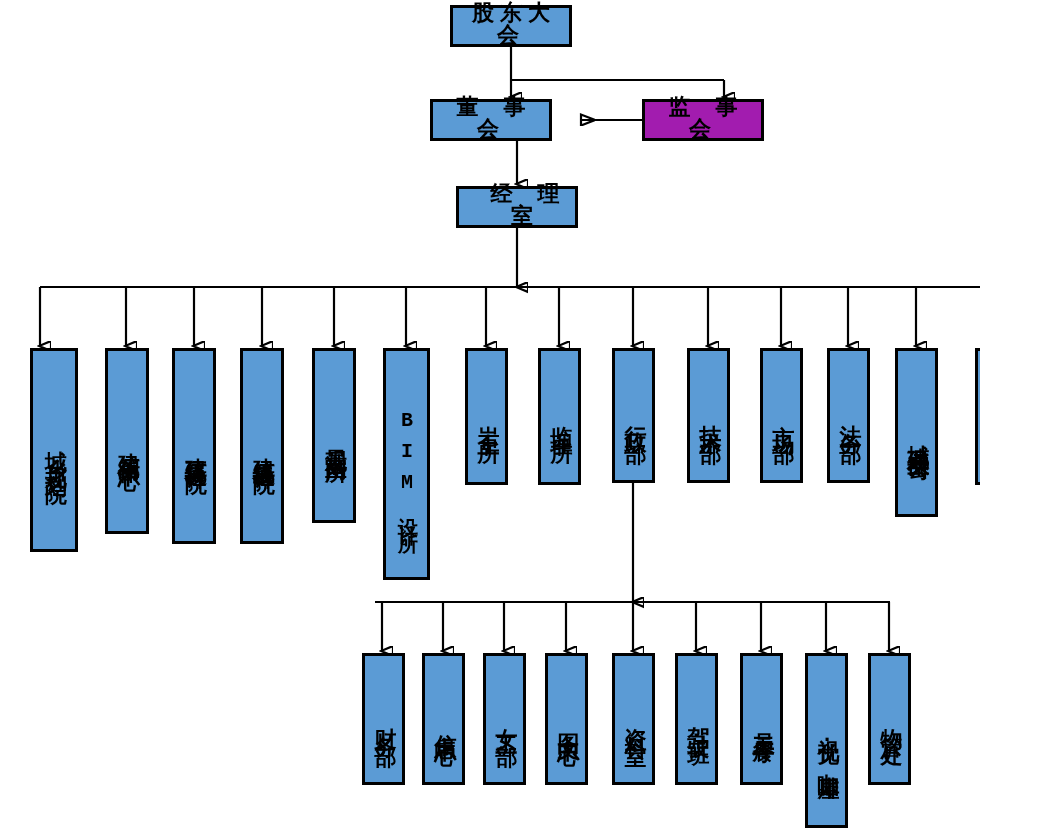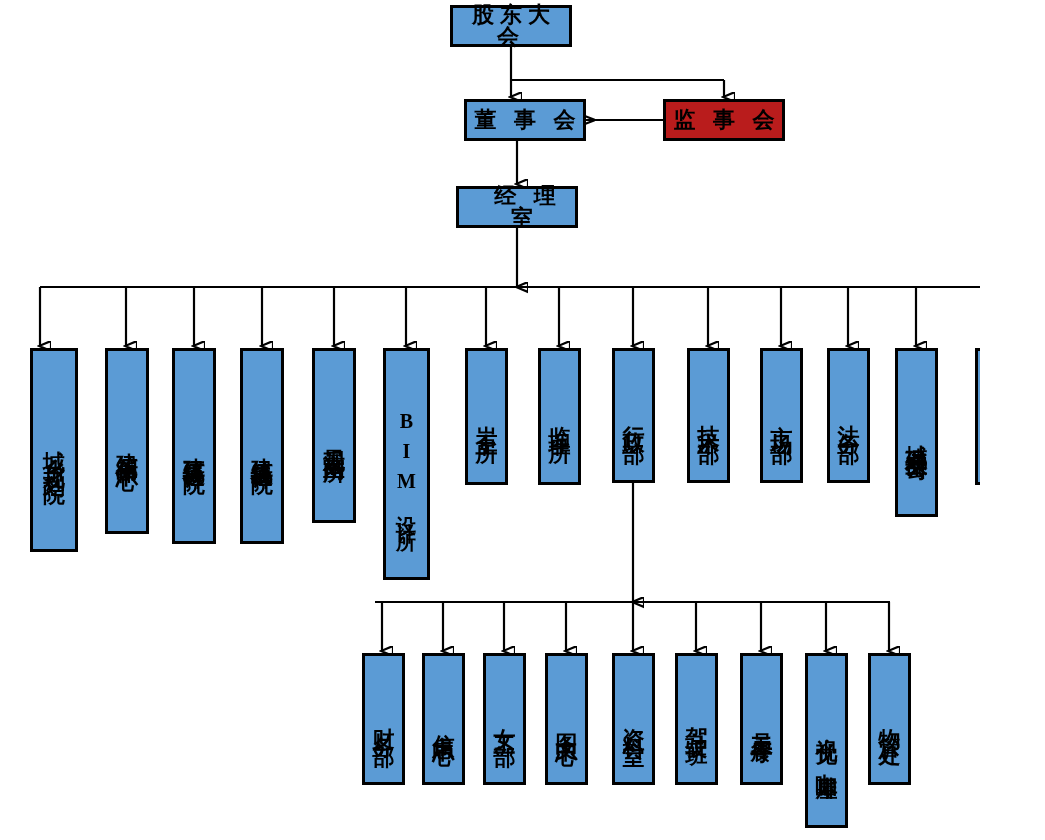--- a/index.html
+++ b/index.html
@@ -5,21 +5,21 @@
   html, body {
     margin: 0;
     padding: 0;
     background: #ffffff;
   }
   #chart-root {
     position: relative;
     width: 980px;
     height: 840px;
     background: #ffffff;
-    font-family: Liberation Serif, serif;
+    font-family: Liberation Mono, monospace;
     overflow: hidden;
   }
   .node {
     position: absolute;
     box-sizing: border-box;
     background: #5B9BD5;
     border: 3px solid #000000;
     color: #000000;
     display: flex;
     align-items: center;
@@ -119,22 +119,22 @@
     <line x1="566" y1="602" x2="566" y2="651" marker-end="url(#arrowDown)" stroke="#000000"></line>
     <line x1="633" y1="602" x2="633" y2="651" marker-end="url(#arrowDown)" stroke="#000000"></line>
     <line x1="696" y1="602" x2="696" y2="651" marker-end="url(#arrowDown)" stroke="#000000"></line>
     <line x1="761" y1="602" x2="761" y2="651" marker-end="url(#arrowDown)" stroke="#000000"></line>
     <line x1="826" y1="602" x2="826" y2="651" marker-end="url(#arrowDown)" stroke="#000000"></line>
     <line x1="889" y1="602" x2="889" y2="651" marker-end="url(#arrowDown)" stroke="#000000"></line>
   </svg>
 
   <div class="node h" style="left: 450px; top: 5px; width: 122px; height: 42px; background: rgb(91, 155, 213); border-color: rgb(0, 0, 0);">股东大会</div>
 
-  <div class="node h" style="left: 464px; top: 99px; width: 122px; height: 42px; background: rgb(91, 155, 213); border-color: rgb(0, 0, 0);">董 事 会</div>
-  <div class="node h" style="left: 663px; top: 99px; width: 122px; height: 42px; background: #b91c1c; border-color: rgb(0, 0, 0);">监 事 会</div>
+  <div class="node h" style="left: 430px; top: 99px; width: 122px; height: 42px; background: rgb(91, 155, 213); border-color: rgb(0, 0, 0);">董 事 会</div>
+  <div class="node h" style="left: 642px; top: 99px; width: 122px; height: 42px; background: #a21caf; border-color: rgb(0, 0, 0);">监 事 会</div>
 
   <div class="node h" style="left: 456px; top: 186px; width: 122px; height: 42px; background: rgb(91, 155, 213); border-color: rgb(0, 0, 0); padding-left: 16px;">经 理 室</div>
 
   <div class="node v" style="left: 30px; top: 348px; width: 48px; height: 204px; background: rgb(91, 155, 213); border-color: rgb(0, 0, 0);">城乡规划院</div>
   <div class="node v compact" style="left: 105px; top: 348px; width: 44px; height: 186px; background: rgb(91, 155, 213); border-color: rgb(0, 0, 0);">建筑创作中心</div>
   <div class="node v compact" style="left: 172px; top: 348px; width: 44px; height: 196px; background: rgb(91, 155, 213); border-color: rgb(0, 0, 0);">建筑设计一院</div>
   <div class="node v compact" style="left: 240px; top: 348px; width: 44px; height: 196px; background: rgb(91, 155, 213); border-color: rgb(0, 0, 0);">建筑设计二院</div>
   <div class="node v compact" style="left: 312px; top: 348px; width: 44px; height: 175px; background: rgb(91, 155, 213); border-color: rgb(0, 0, 0);">景观室内所</div>
   <div class="node v latin" style="left: 383px; top: 348px; width: 47px; height: 232px; background: rgb(91, 155, 213); border-color: rgb(0, 0, 0);">BIM设计所</div>
   <div class="node v" style="left: 465px; top: 348px; width: 43px; height: 137px; background: rgb(91, 155, 213); border-color: rgb(0, 0, 0);">岩土所</div>

